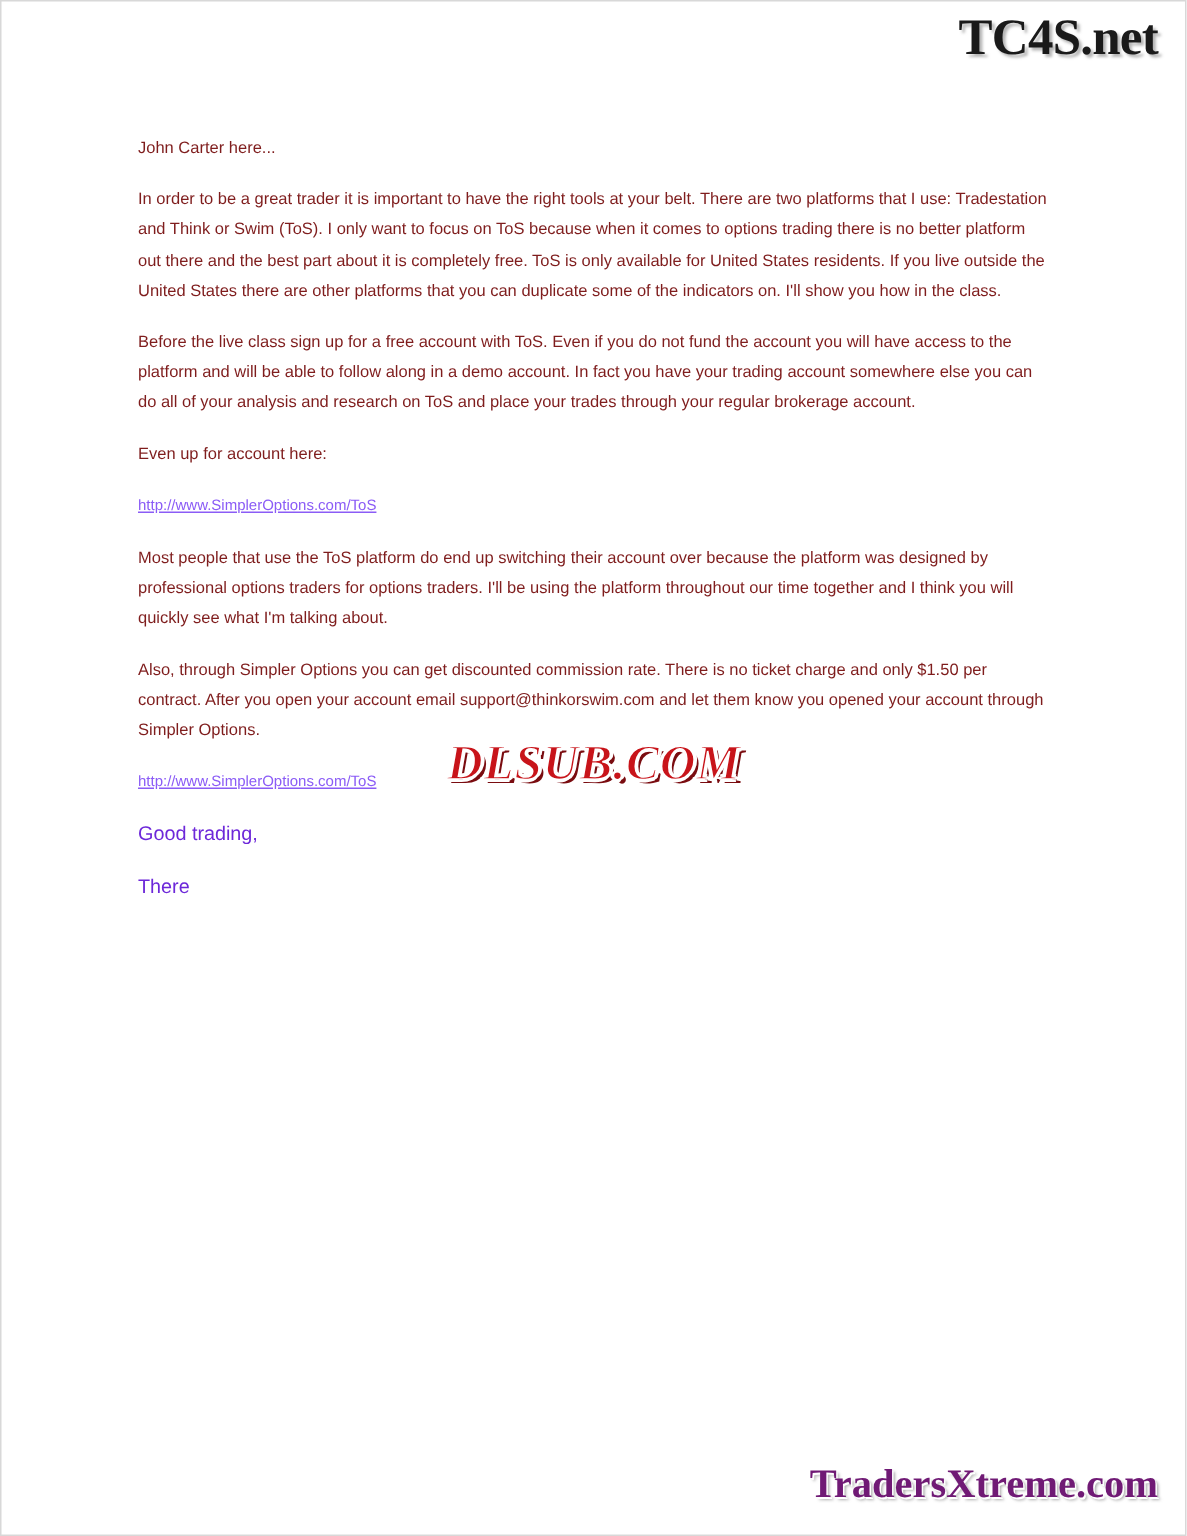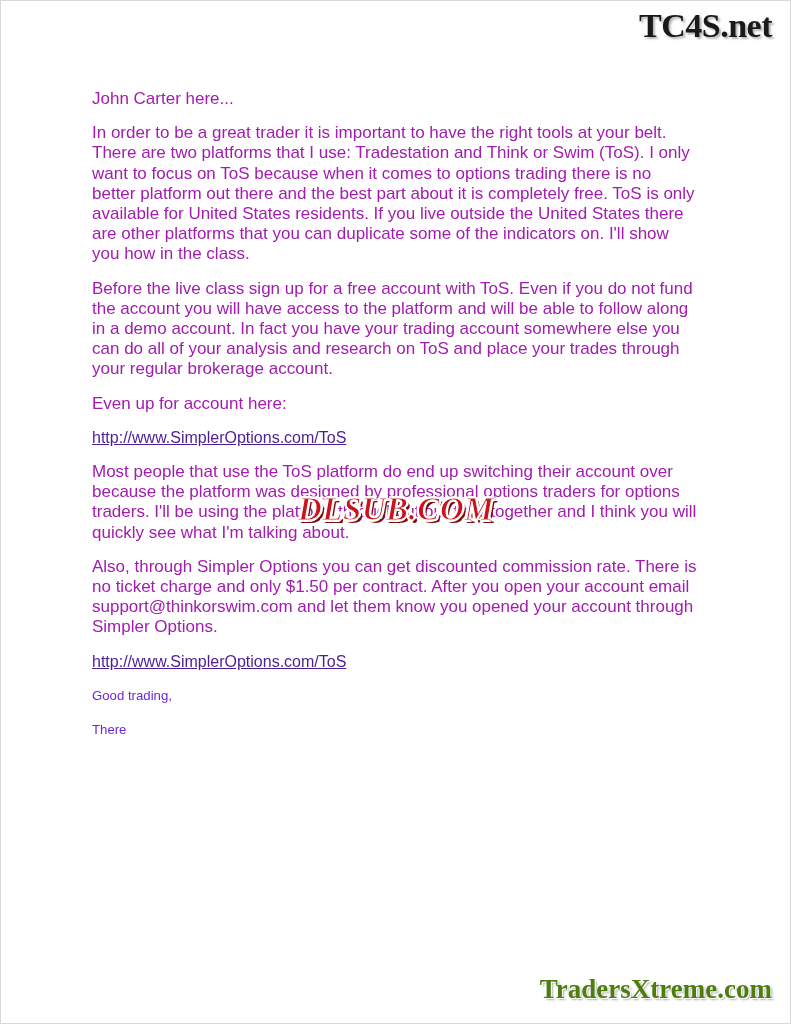--- a/index.html
+++ b/index.html
@@ -40,31 +40,31 @@
 
   
   .content {
     position: absolute;
     left: 91px;
     top: 88px;
     width: 606px;
   }
 
   .para {
-    font-size: 17px;
+    font-size: 11px;
     line-height: 20.2px;
-    color: #a21caf;
+    color: #7f1d1d;
     margin: 0 0 14px 0;
     text-align: left;
   }
 
   a.link {
-    font-size: 16px;
+    font-size: 10px;
     line-height: 20.2px;
-    color: #4c1d95;
+    color: #8b5cf6;
     text-decoration: underline;
     display: inline-block;
   }
 
   .link-row {
     margin: 0 0 14px 0;
   }
 
   .signature {
     font-size: 13.2px;
@@ -100,21 +100,21 @@
   }
 
   
   .footer-brand {
     position: absolute;
     bottom: 18px;
     right: 18px;
     font-family: "Liberation Serif", serif;
     font-weight: bold;
     font-size: 27px;
-    color: #4d7c0f;
+    color: #701a75;
     text-shadow: 1px 1px 0 #ffffff, 2px 2px 2px rgba(120,120,120,0.6);
     white-space: nowrap;
   }
 </style>
 </head>
 <body>
 
 <div class="page">
 
   <div class="header-brand">TC4S.net</div>

